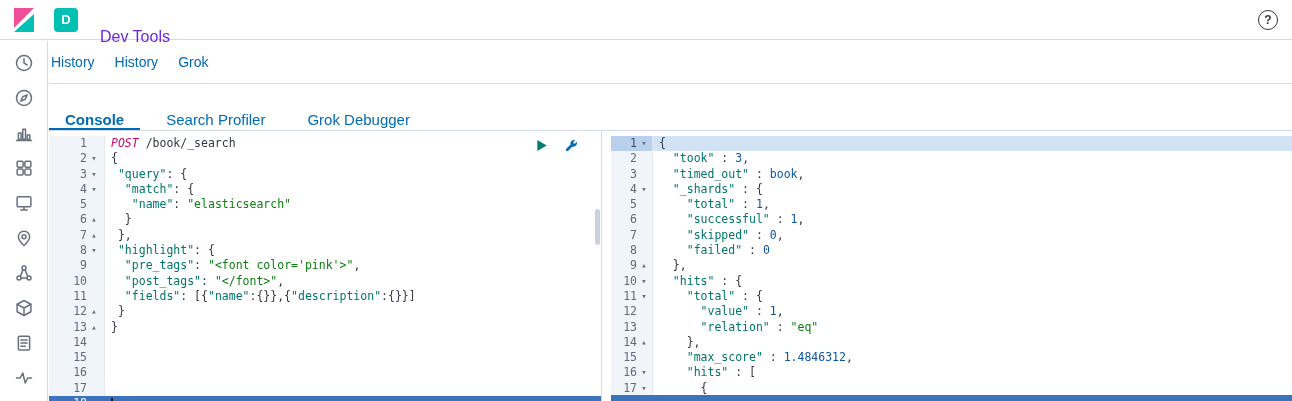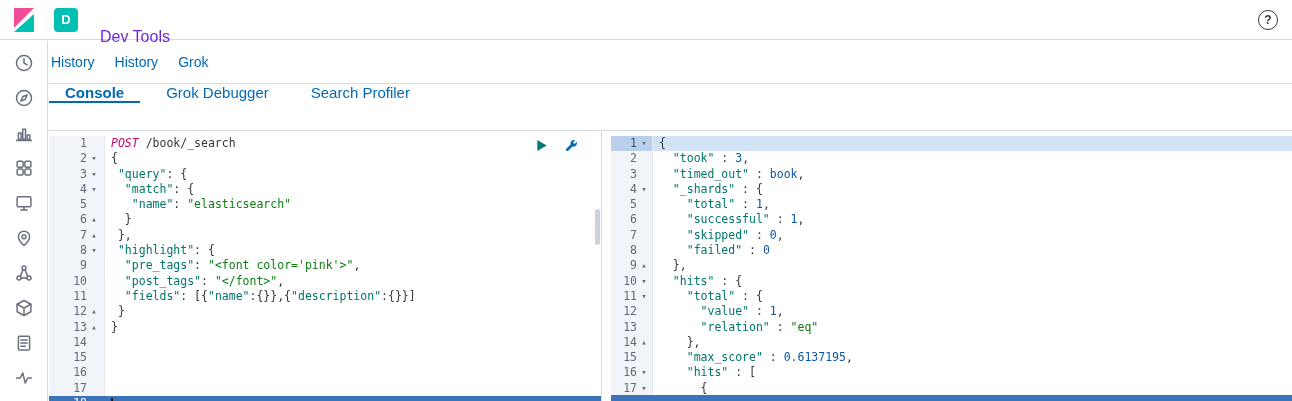--- a/index.html
+++ b/index.html
@@ -28,21 +28,21 @@
     stroke-linecap:round; stroke-linejoin:round; }
 
   
   .content { position:absolute; top:41px; left:49px; right:0; bottom:0;
     display:flex; flex-direction:column; }
   .nav-row { height:43px; flex:none; border-bottom:1px solid #d3dae6; display:flex;
     align-items:center; gap:20px; padding-left:2px; }
   .nav-link { color:#006bb4; font-size:14px; cursor:pointer; }
 
   .tab-row { height:47px; flex:none; border-bottom:1px solid #d3dae6; display:flex;
-    align-items:flex-start; gap:10px; }
+    align-items:flex-end; gap:10px; }
   .tab { display:flex; align-items:center; padding:0 16px; font-size:15px; color:#006bb4;
     border-bottom:2px solid transparent; cursor:pointer; }
   .tab.active { font-weight:bold; border-bottom-color:#006bb4; }
 
   
   .editor-area { flex:1; display:flex; min-height:0; }
   .pane { position:relative; overflow:hidden; background:#fff; }
   .pane.left  { width:552px; flex:none; }
   .resizer { width:10px; flex:none; background:#fff; border-left:1px solid #d3dae6; cursor:col-resize; }
   .pane.right { flex:1; }
@@ -170,22 +170,22 @@
 <div class="content">
 
   <div class="nav-row">
     <span class="nav-link">History</span>
     <span class="nav-link">History</span>
     <span class="nav-link">Grok</span>
   </div>
 
   <div class="tab-row">
     <div class="tab active">Console</div>
+    <div class="tab">Search Profiler</div>
     <div class="tab">Grok Debugger</div>
-    <div class="tab">Search Profiler</div>
   </div>
 
   <div class="editor-area">
 
     <div class="pane left">
       <div class="rows" id="req-rows">
           <div class="row"><span class="ln"><span class="num">1</span><span class="fold"></span></span><span class="txt"><span class="tk-method">POST</span><span class="tk-url"> /book/_search</span></span></div>
           <div class="row"><span class="ln"><span class="num">2</span><span class="fold">▾</span></span><span class="txt"><span class="tk-p">{</span></span></div>
           <div class="row"><span class="ln"><span class="num">3</span><span class="fold">▾</span></span><span class="txt"><span class="tk-p"> </span><span class="tk-k">"query"</span><span class="tk-p">: {</span></span></div>
           <div class="row"><span class="ln"><span class="num">4</span><span class="fold">▾</span></span><span class="txt"><span class="tk-p">  </span><span class="tk-k">"match"</span><span class="tk-p">: {</span></span></div>
@@ -230,21 +230,21 @@
           <div class="row"><span class="ln"><span class="num">5</span><span class="fold"></span></span><span class="txt"><span class="tk-p">    </span><span class="tk-k">"total"</span><span class="tk-p"> : </span><span class="tk-n">1</span><span class="tk-p">,</span></span></div>
           <div class="row"><span class="ln"><span class="num">6</span><span class="fold"></span></span><span class="txt"><span class="tk-p">    </span><span class="tk-k">"successful"</span><span class="tk-p"> : </span><span class="tk-n">1</span><span class="tk-p">,</span></span></div>
           <div class="row"><span class="ln"><span class="num">7</span><span class="fold"></span></span><span class="txt"><span class="tk-p">    </span><span class="tk-k">"skipped"</span><span class="tk-p"> : </span><span class="tk-n">0</span><span class="tk-p">,</span></span></div>
           <div class="row"><span class="ln"><span class="num">8</span><span class="fold"></span></span><span class="txt"><span class="tk-p">    </span><span class="tk-k">"failed"</span><span class="tk-p"> : </span><span class="tk-n">0</span></span></div>
           <div class="row"><span class="ln"><span class="num">9</span><span class="fold">▴</span></span><span class="txt"><span class="tk-p">  },</span></span></div>
           <div class="row"><span class="ln"><span class="num">10</span><span class="fold">▾</span></span><span class="txt"><span class="tk-p">  </span><span class="tk-k">"hits"</span><span class="tk-p"> : {</span></span></div>
           <div class="row"><span class="ln"><span class="num">11</span><span class="fold">▾</span></span><span class="txt"><span class="tk-p">    </span><span class="tk-k">"total"</span><span class="tk-p"> : {</span></span></div>
           <div class="row"><span class="ln"><span class="num">12</span><span class="fold"></span></span><span class="txt"><span class="tk-p">      </span><span class="tk-k">"value"</span><span class="tk-p"> : </span><span class="tk-n">1</span><span class="tk-p">,</span></span></div>
           <div class="row"><span class="ln"><span class="num">13</span><span class="fold"></span></span><span class="txt"><span class="tk-p">      </span><span class="tk-k">"relation"</span><span class="tk-p"> : </span><span class="tk-s">"eq"</span></span></div>
           <div class="row"><span class="ln"><span class="num">14</span><span class="fold">▴</span></span><span class="txt"><span class="tk-p">    },</span></span></div>
-          <div class="row"><span class="ln"><span class="num">15</span><span class="fold"></span></span><span class="txt"><span class="tk-p">    </span><span class="tk-k">"max_score"</span><span class="tk-p"> : </span><span class="tk-n">0.6137195</span><span class="tk-p">,</span></span></div>
+          <div class="row"><span class="ln"><span class="num">15</span><span class="fold"></span></span><span class="txt"><span class="tk-p">    </span><span class="tk-k">"max_score"</span><span class="tk-p"> : </span><span class="tk-n">1.4846312</span><span class="tk-p">,</span></span></div>
           <div class="row"><span class="ln"><span class="num">16</span><span class="fold">▾</span></span><span class="txt"><span class="tk-p">    </span><span class="tk-k">"hits"</span><span class="tk-p"> : [</span></span></div>
           <div class="row"><span class="ln"><span class="num">17</span><span class="fold">▾</span></span><span class="txt"><span class="tk-p">      {</span></span></div>
           <div class="row"><span class="ln"><span class="num">18</span><span class="fold"></span></span><span class="txt"><span class="tk-p">        </span><span class="tk-k">"_index"</span><span class="tk-p"> : </span><span class="tk-s">"book"</span><span class="tk-p">,</span></span></div>
         </div>
       <div class="hstrip"></div>
     </div>
 
   </div>
 </div>
 

